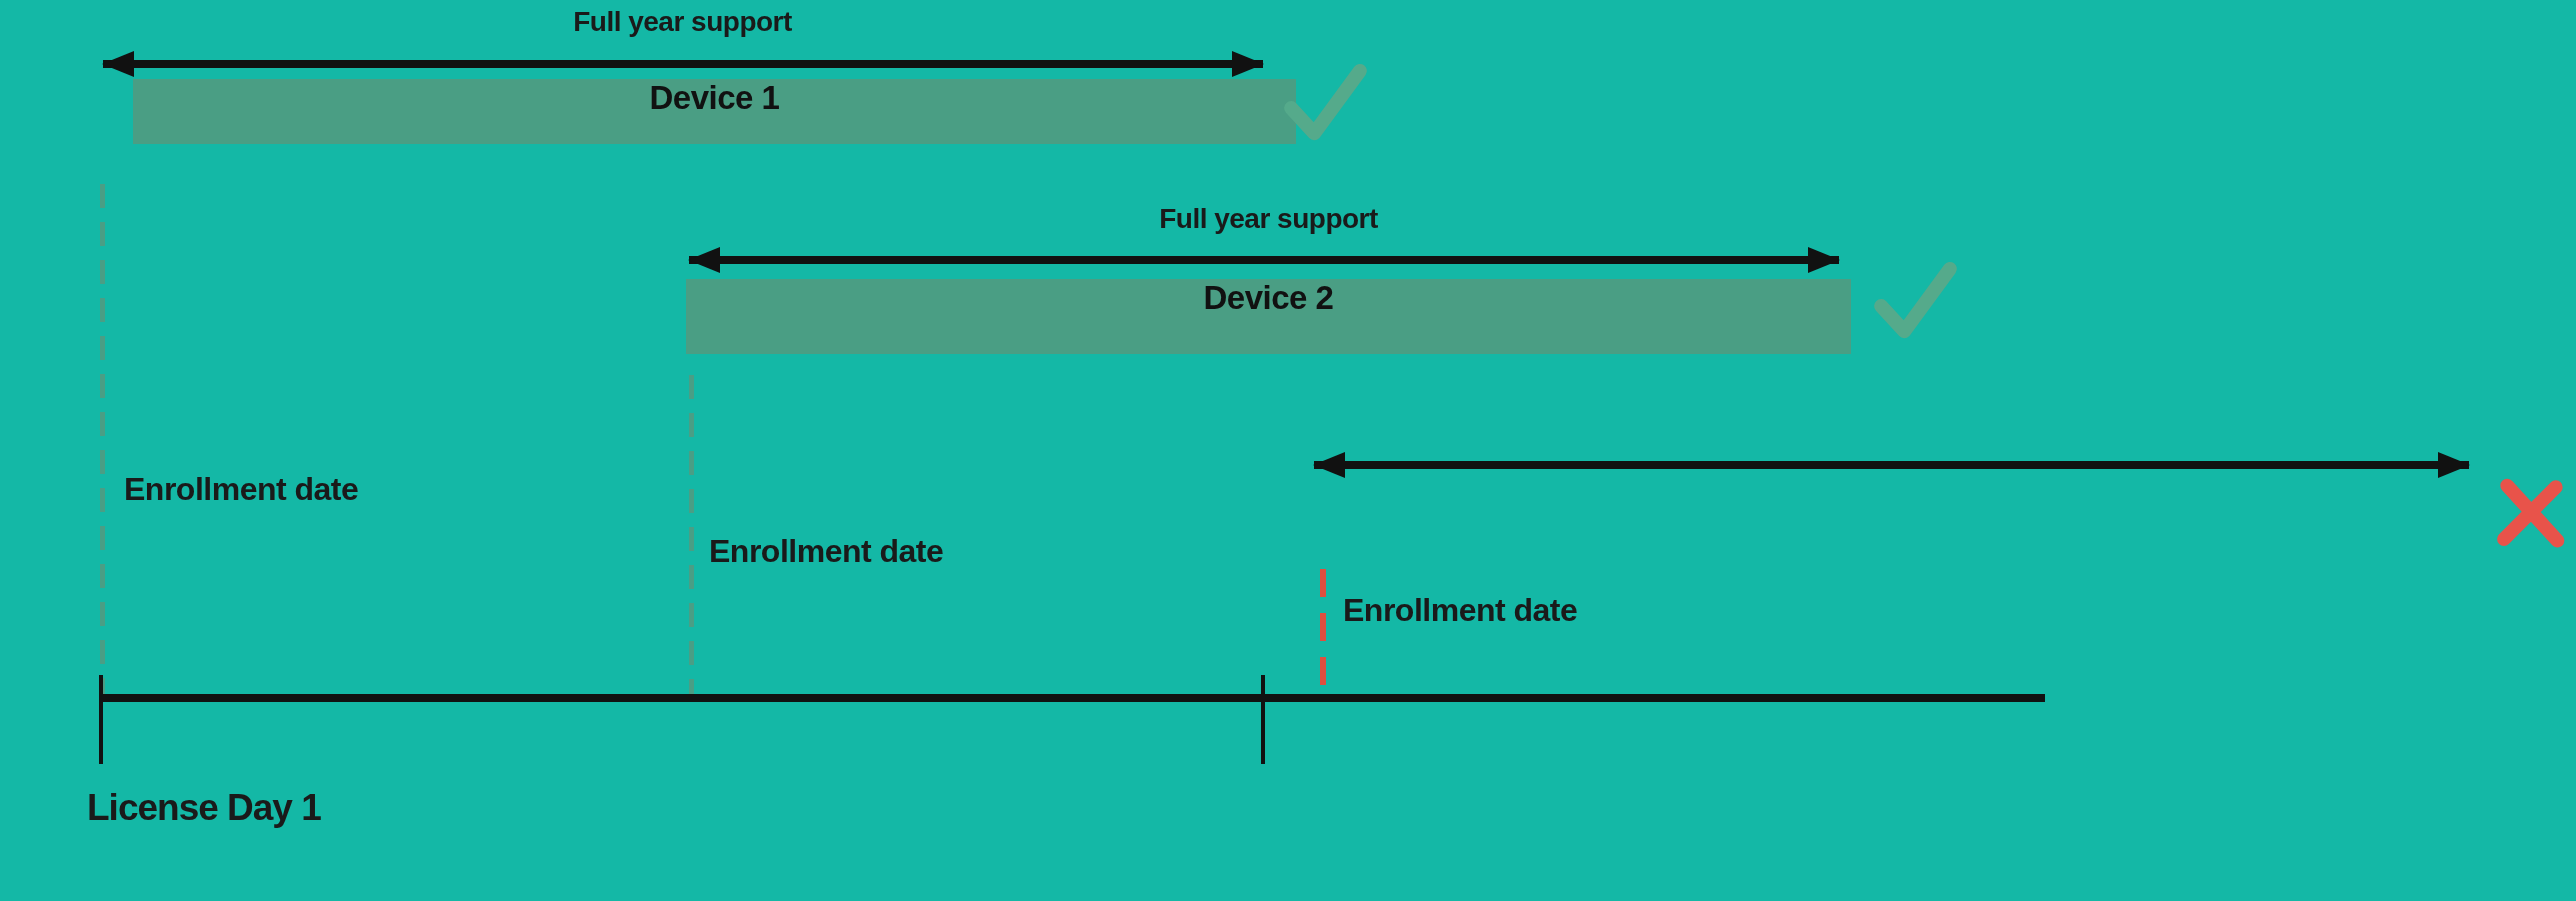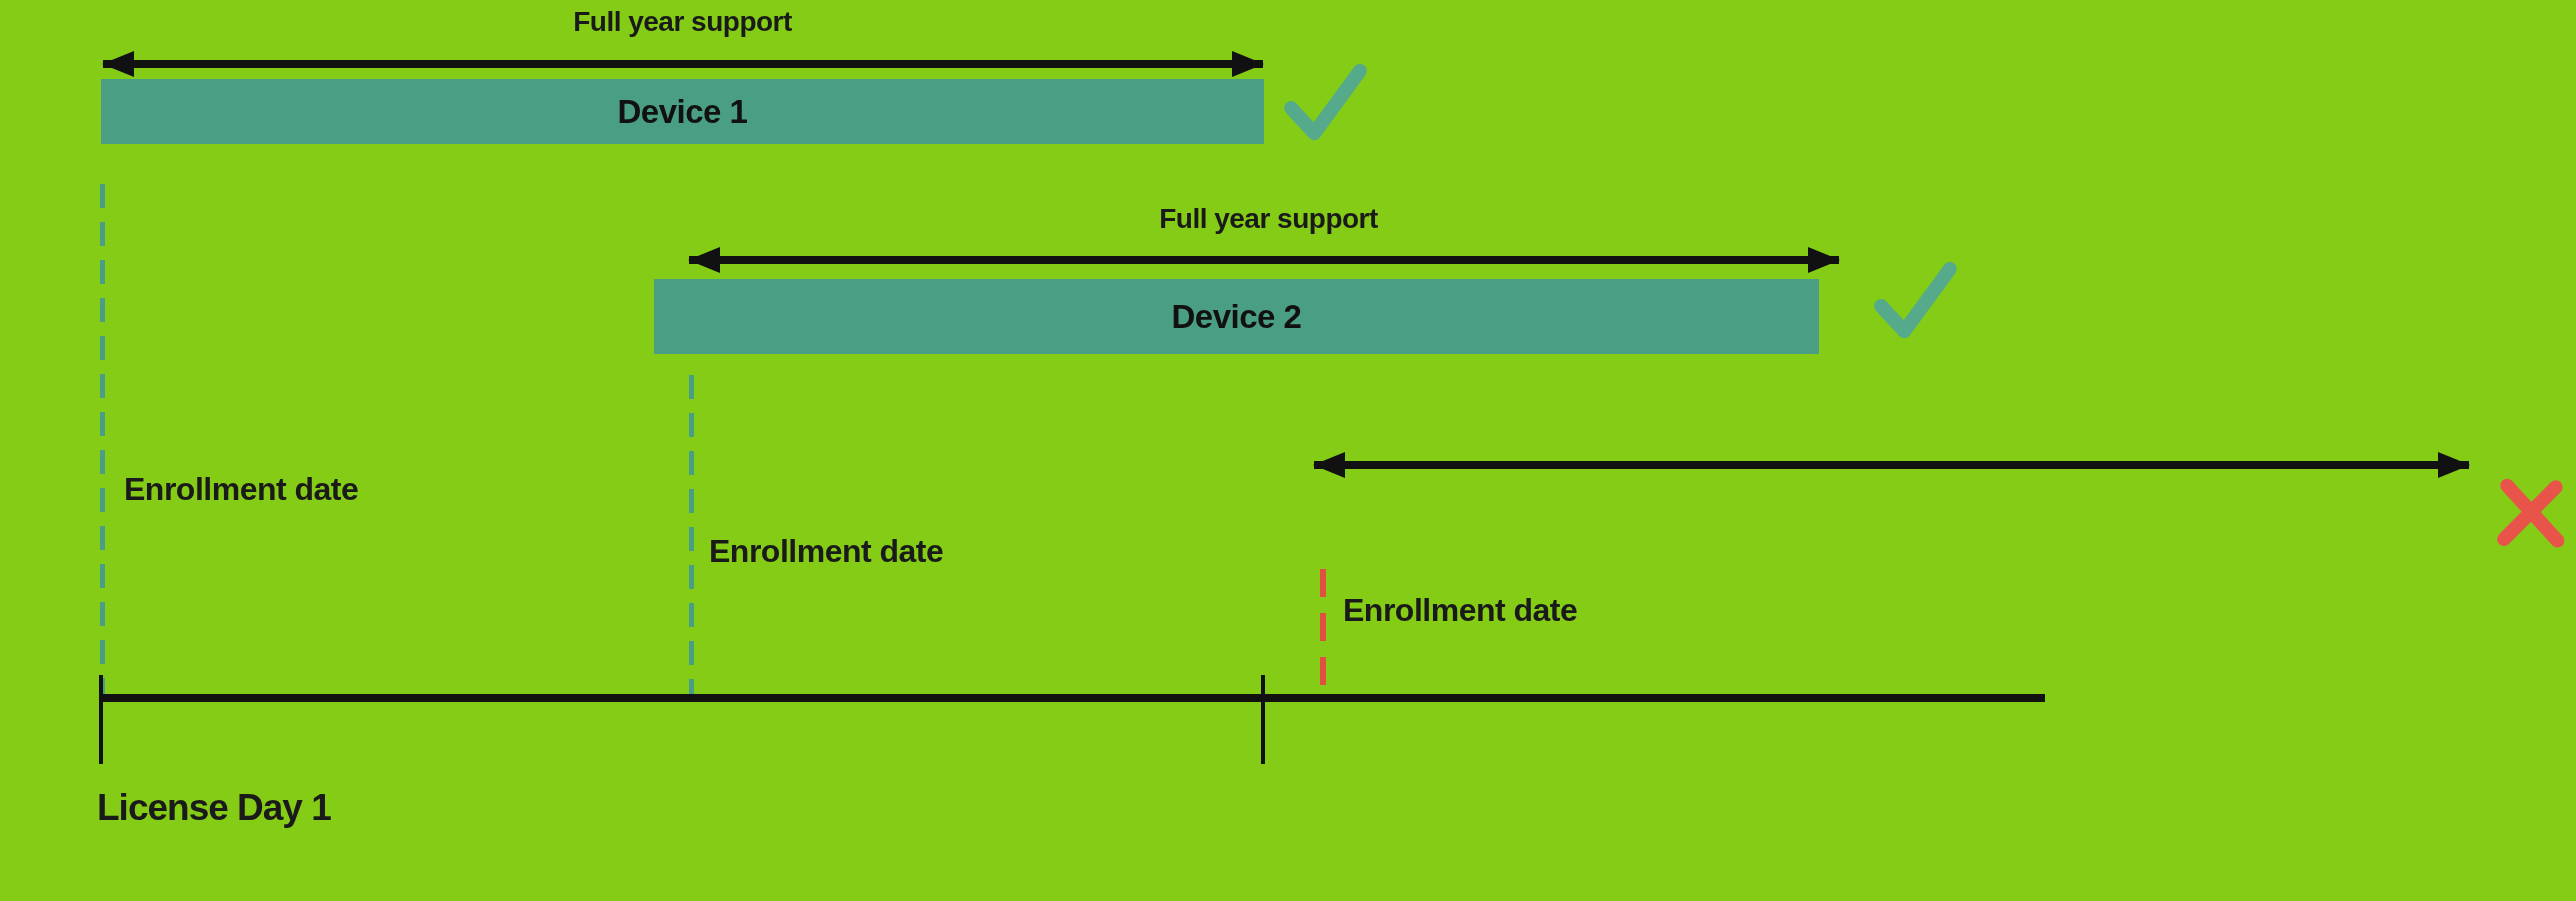--- a/index.html
+++ b/index.html
@@ -4,21 +4,21 @@
 <style>
   html, body {
     margin: 0;
     padding: 0;
     background: #ffffff;
   }
   .canvas {
     position: relative;
     width: 2576px;
     height: 902px;
-    background: #84cc16;
+    background: #14b8a6;
     font-family: "Liberation Sans", "DejaVu Sans", sans-serif;
     color: var(--text, #1a1a1a);
     overflow: hidden;
   }
   .abs { position: absolute; }
 
   
   .range-label {
     font-size: 28px;
     font-weight: 700;
@@ -40,26 +40,26 @@
     border-top: 13px solid transparent;
     border-bottom: 13px solid transparent;
   }
   .arrow::before { left: -1px;  border-right: 32px solid var(--line-black, #111111); }
   .arrow::after  { right: -1px; border-left: 32px solid var(--line-black, #111111); }
 
   
   .bar {
     height: 65px;
     display: flex;
-    align-items: center;
     justify-content: center;
     font-size: 33px;
     font-weight: 700;
     color: #111111;
     letter-spacing: -0.5px;
+    margin-left: 32px;
   }
   .bar.green { background: var(--green, #4a9e84); }
   .bar.red   { background: var(--red, #e2604f); }
 
   
   .dash-v { width: 5px; }
   .dash-v.green {
     background: repeating-linear-gradient(180deg,
       var(--dash-green, #4a9e85) 0 24px, transparent 24px 38px);
   }
@@ -126,16 +126,16 @@
   <div class="abs dash-v green" style="left:689px; top:375px; height:320px;"></div>
   <div class="abs dash-v red" style="left:1320px; top:569px; height:126px;"></div>
 
   <div class="abs enroll-label" style="left:124px; top:471px;">Enrollment date</div>
   <div class="abs enroll-label" style="left:709px; top:533px;">Enrollment date</div>
   <div class="abs enroll-label" style="left:1343px; top:592px;">Enrollment date</div>
 
   <div class="abs timeline-line" style="left:101px; top:694px; width:1944px;"></div>
   <div class="abs timeline-tick" style="left:99px; top:675px;"></div>
   <div class="abs timeline-tick" style="left:1261px; top:675px;"></div>
-  <div class="abs day-label" style="left:97px; top:787px;">License Day 1</div>
+  <div class="abs day-label" style="left:87px; top:787px;">License Day 1</div>
 
 </div>
 
 
 </body></html>

